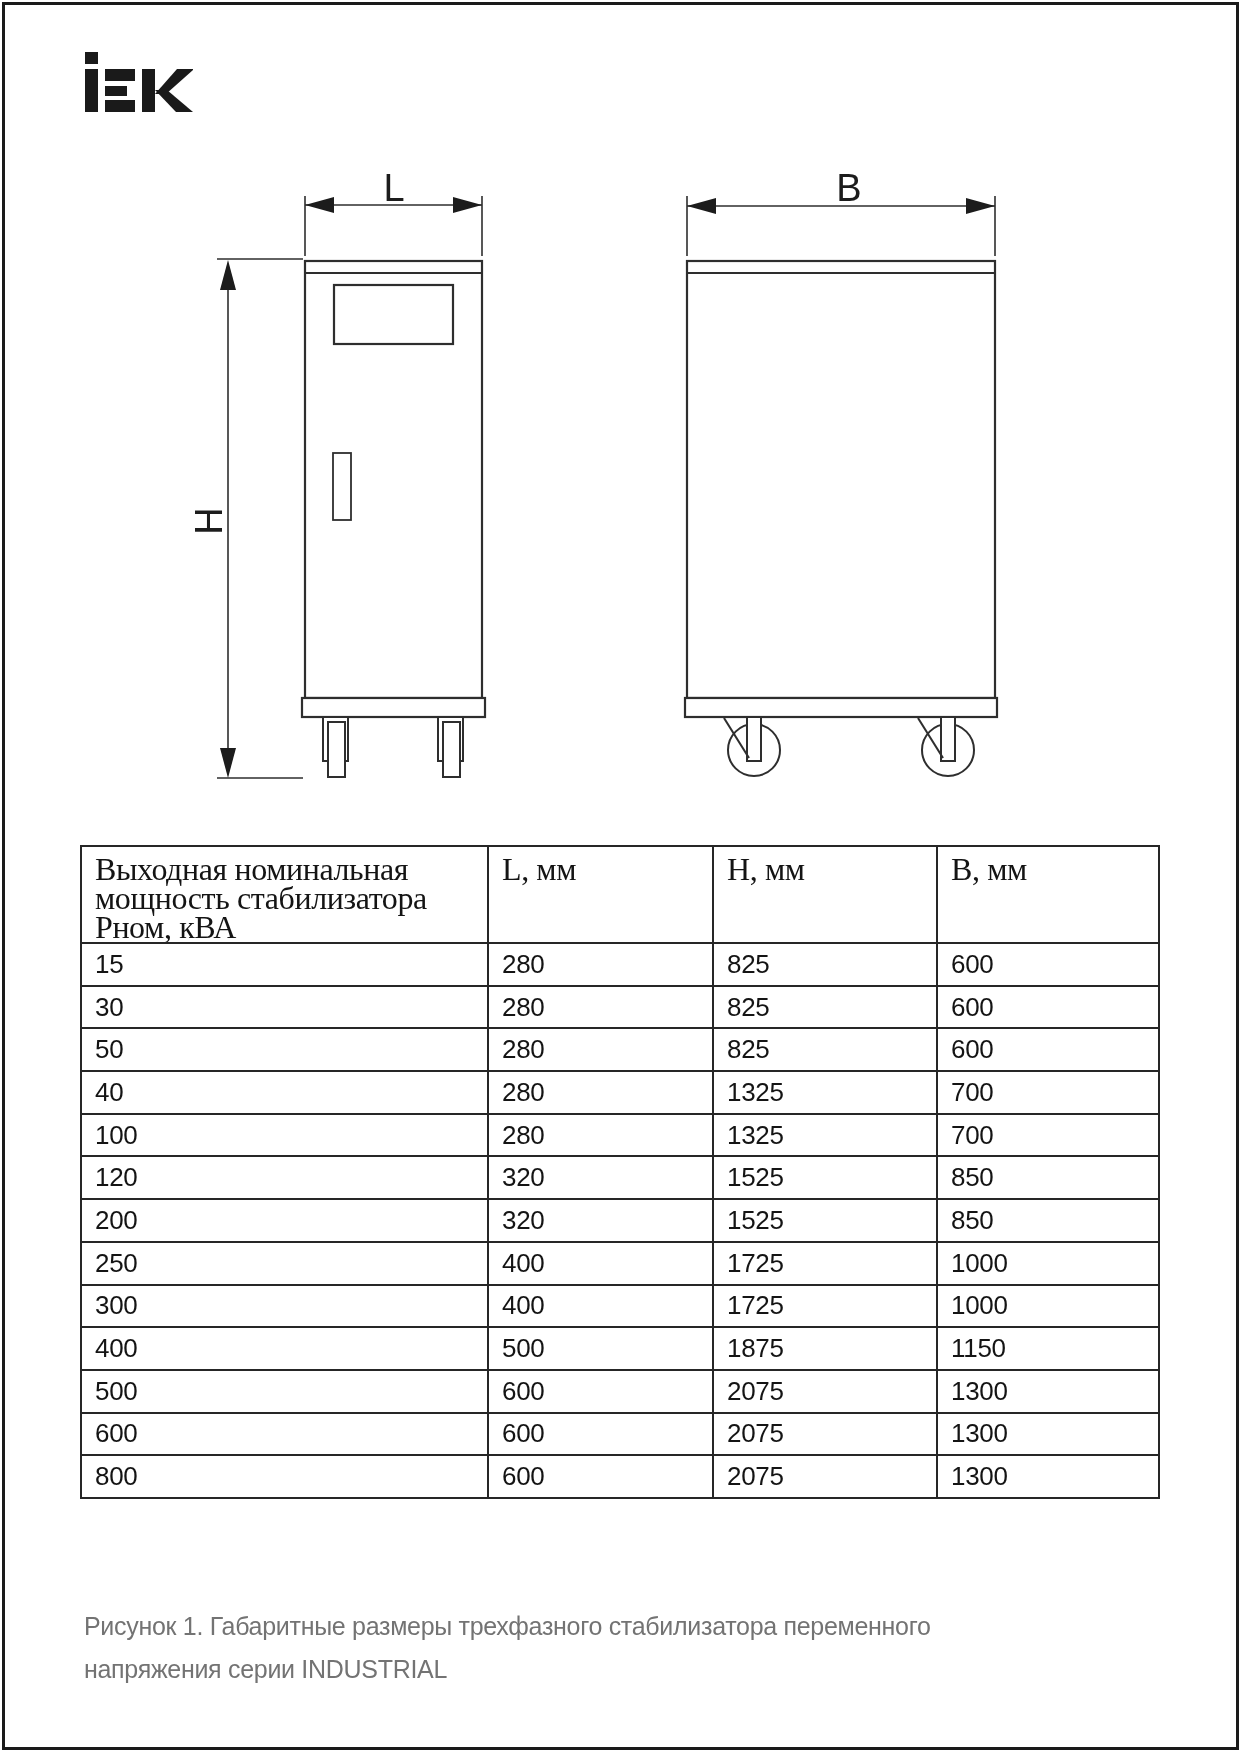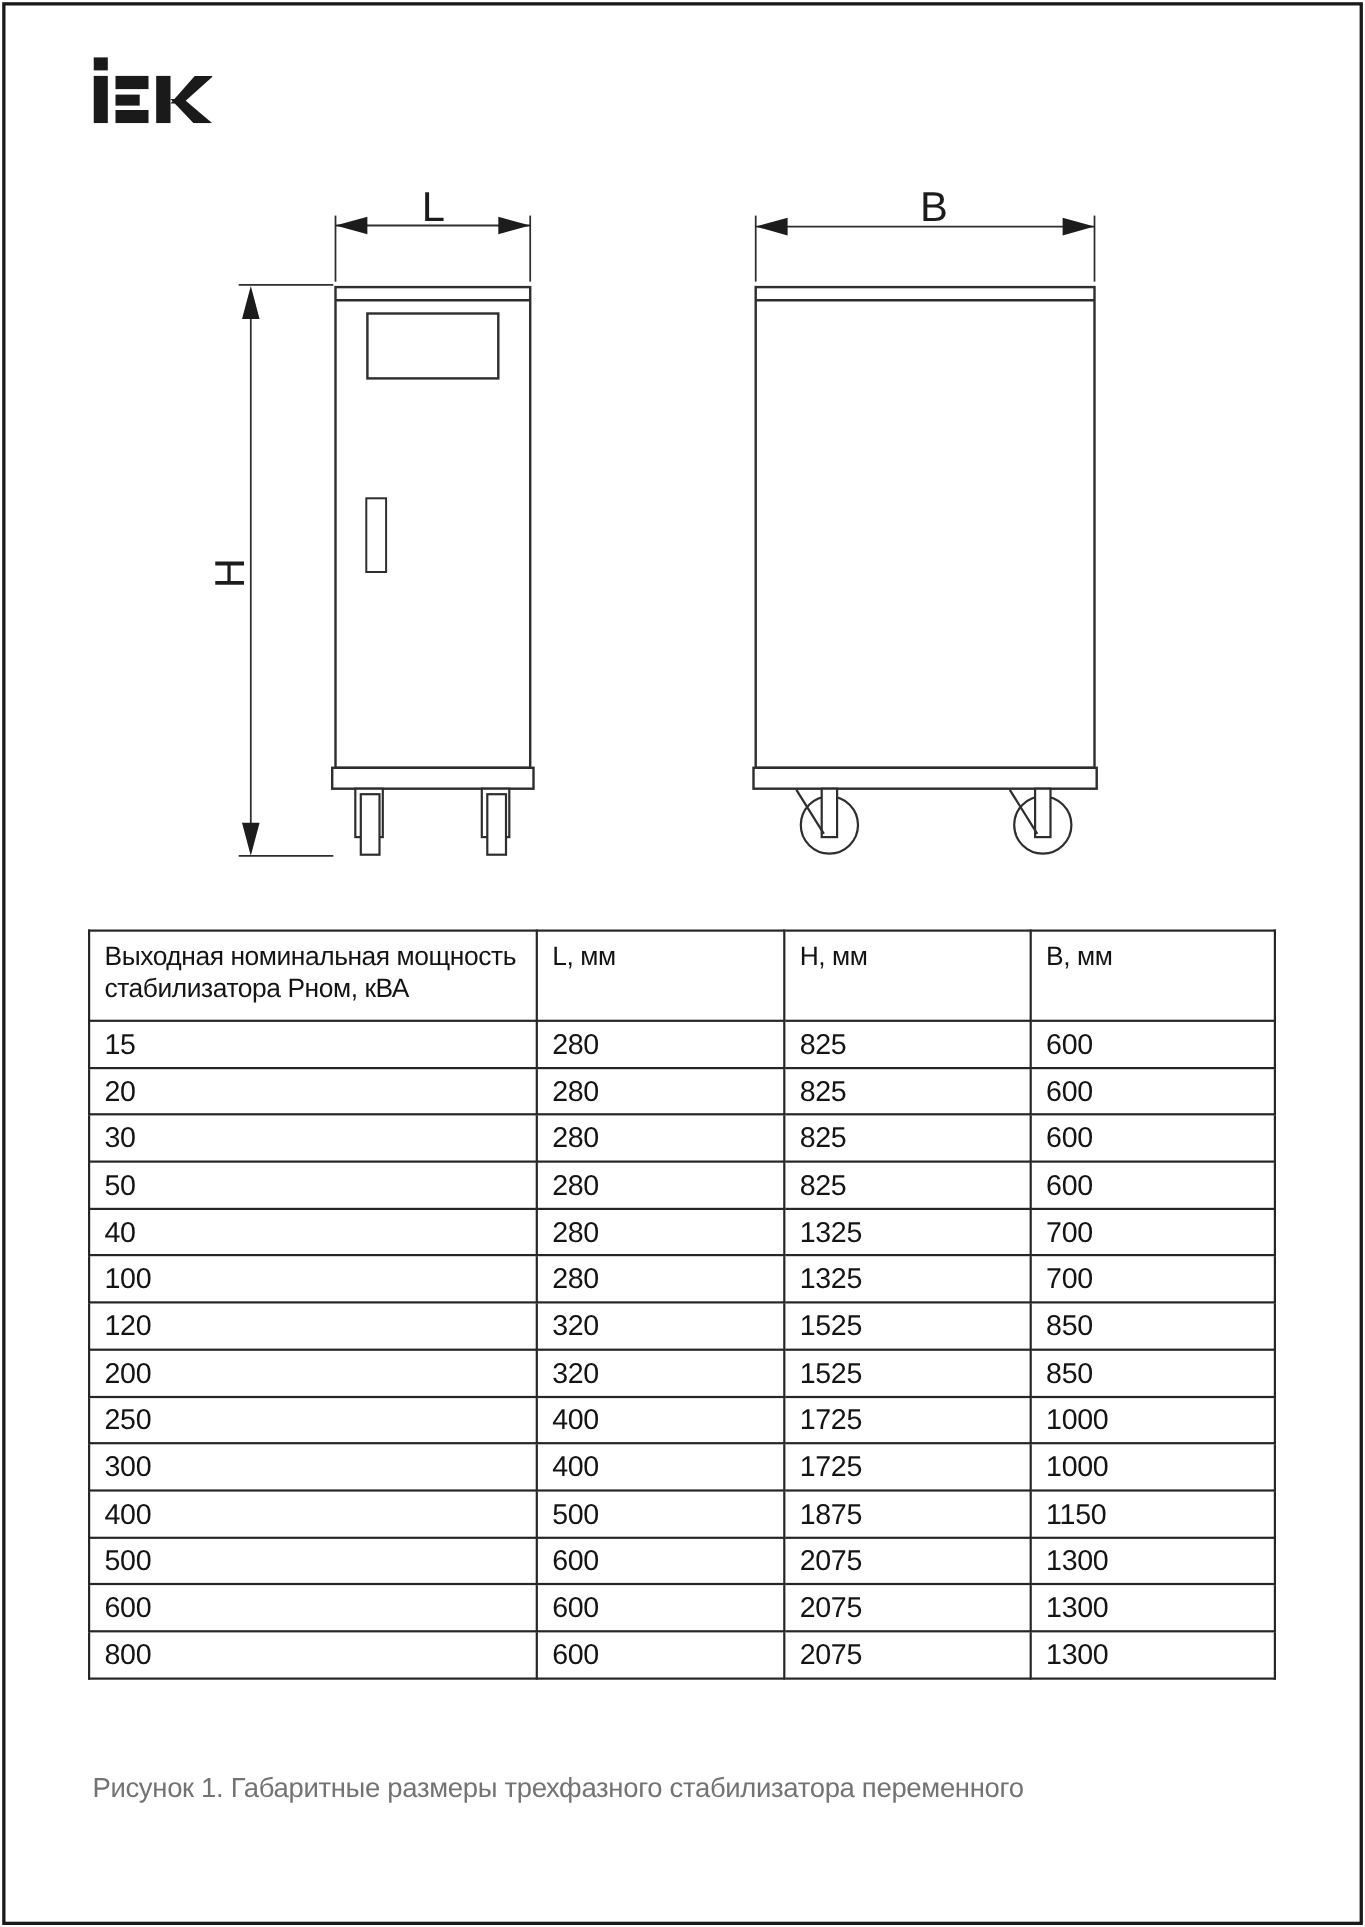--- a/index.html
+++ b/index.html
@@ -40,24 +40,25 @@
     font-weight:normal;
     text-align:left;
     padding:0 0 0 13px;
     letter-spacing:-0.3px;
     color:#141414;
     overflow:hidden;
   }
   .dim-table th{
     vertical-align:top;
     padding-top:8px;
-    font-size:24px;
+    font-size:32px;
     line-height:29px;
     height:72px;
     letter-spacing:-0.4px;
+    font-family:Liberation Serif, serif;
   }
   .dim-table th .hwrap{max-width:392px;}
   .dim-table td{
     font-size:26px;
     height:40.7px;
     vertical-align:middle;
   }
   .caption{
     position:absolute;
     left:84px;top:1605px;
@@ -172,26 +173,20 @@
       </tr>
     </thead>
     <tbody>
         <tr>
           <td>15</td>
           <td>280</td>
           <td>825</td>
           <td>600</td>
         </tr>
         <tr>
-          <td>20</td>
-          <td>280</td>
-          <td>825</td>
-          <td>600</td>
-        </tr>
-        <tr>
           <td>30</td>
           <td>280</td>
           <td>825</td>
           <td>600</td>
         </tr>
         <tr>
           <td>50</td>
           <td>280</td>
           <td>825</td>
           <td>600</td>
@@ -254,15 +249,16 @@
           <td>800</td>
           <td>600</td>
           <td>2075</td>
           <td>1300</td>
         </tr>
       </tbody>
   </table>
 
   <div class="caption">
     <div>Рисунок 1. Габаритные размеры трехфазного стабилизатора переменного</div>
+    <div>напряжения серии INDUSTRIAL</div>
   </div>
 
 </div>
 
 </body></html>

